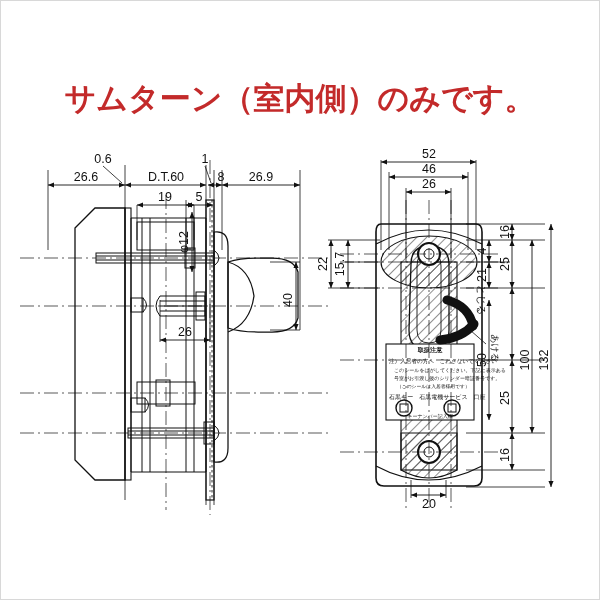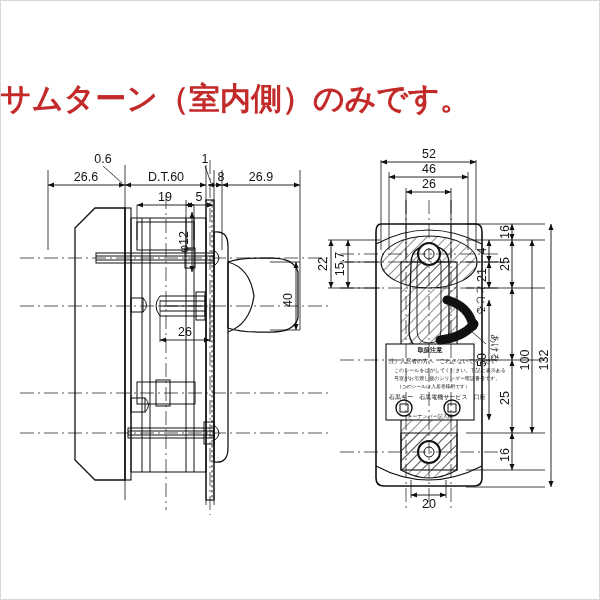--- a/index.html
+++ b/index.html
@@ -23,21 +23,21 @@
     width: 600px; height: 600px;
     border: 1px solid #d8d8d8;
     box-sizing: border-box;
     pointer-events: none;
   }
   #title {
     position: absolute;
     left: 0;
     top: 78px;
     width: 600px;
-    text-align: left;
+    text-align: center;
     color: #c32a2a;
     font-size: 31px;
     font-weight: bold;
     letter-spacing: 0px;
     font-family: "DejaVu Sans", sans-serif;
     white-space: nowrap;
   }
   svg { display: block; }
   .dimtxt {
     font-family: "Liberation Sans", sans-serif;

